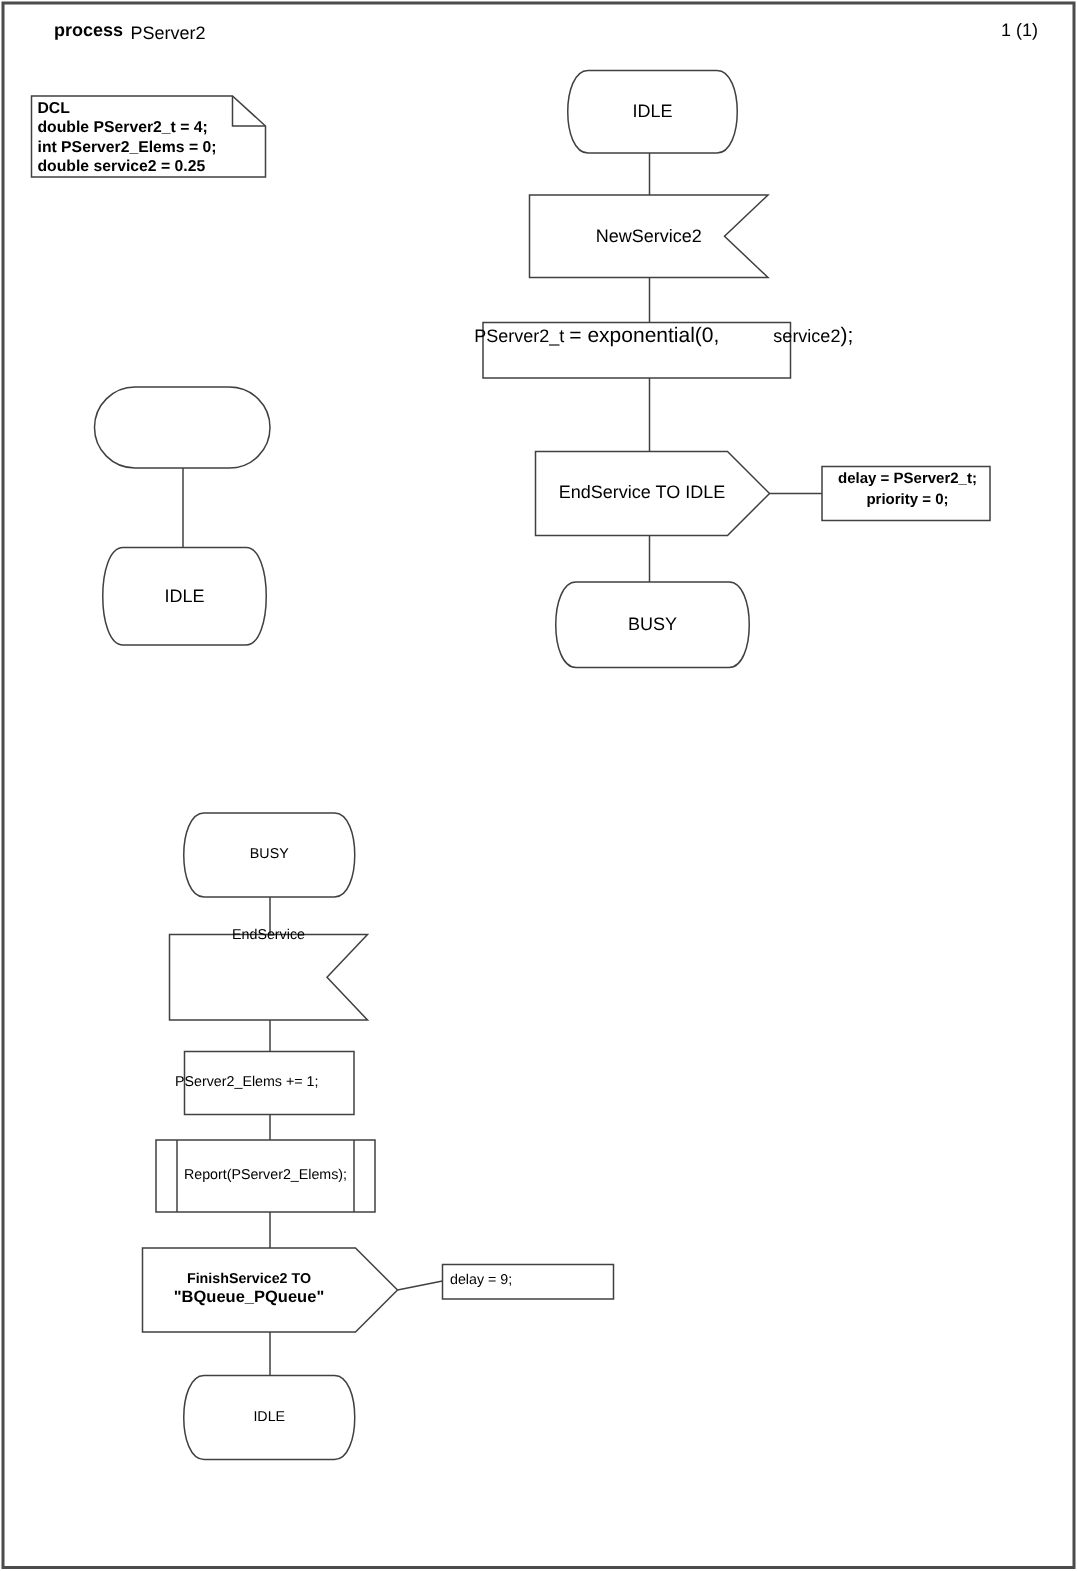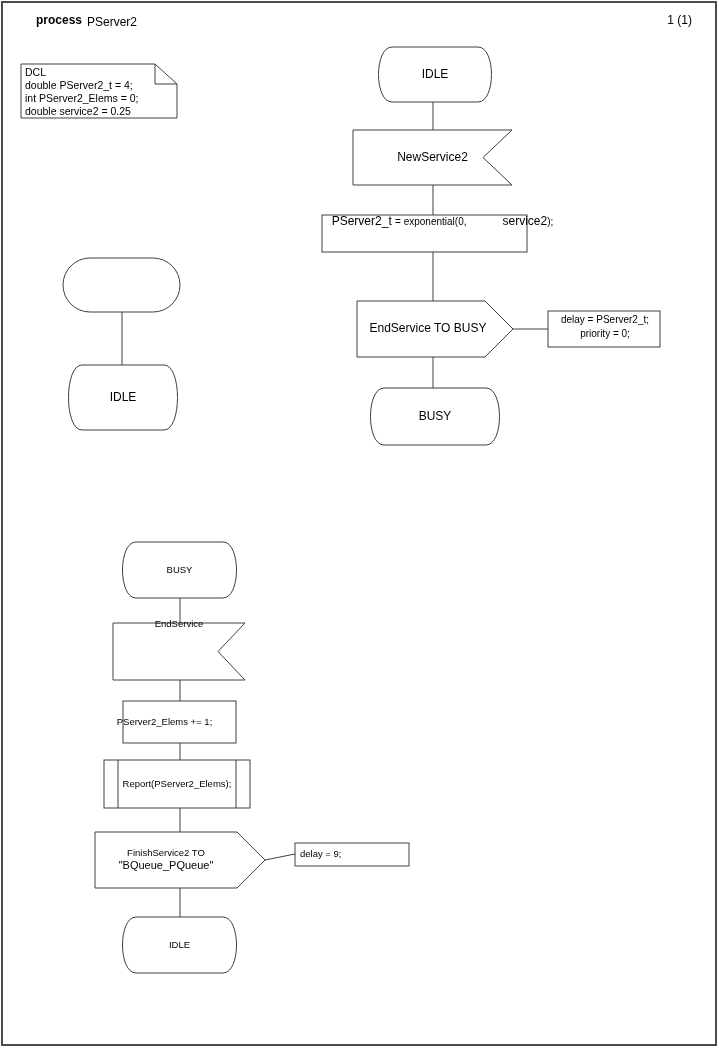--- a/index.html
+++ b/index.html
@@ -11,31 +11,31 @@
     color:#000;
     overflow:hidden;
   }
   svg.diagram{position:absolute;left:0;top:0;}
   .lbl{
     position:absolute;
     display:flex;align-items:center;justify-content:center;
     text-align:center;color:#000;line-height:1.15;
     white-space:pre;
   }
-  .lbl.col{flex-direction:column;}
+  .lbl.col{flex-direction:column;font-weight:bold;}
   .lbl.left{justify-content:flex-start;text-align:left;}
   .lbl.topalign{align-items:flex-start;}
   .f12{font-size:12px;}
   .f11{font-size:11px;}
   .f10{font-size:10px;}
   .f95{font-size:9.5px;}
   .f105{font-size:10.5px;}
   .bold{font-weight:bold;padding-left:12px;}
   .seg-lg{font-size:12px;white-space:pre;padding-left:36px;}
-  .seg-sm{font-size:10px;white-space:pre;}
+  .seg-sm{font-size:14px;white-space:pre;}
   .baseline{align-items:baseline;}
   .dcl-line{display:block;height:13px;}
   .cmt-line{display:block;height:14px;}
   .right{justify-content:flex-end;text-align:right;}
 </style>
 </head>
 <body>
 
 <div class="page">
 
@@ -108,21 +108,21 @@
   </div>
 
   <div class="lbl f12" style="left:378px;top:47px;width:114px;height:55px;">IDLE</div>
   <div class="lbl f12" style="left:353px;top:130px;width:159px;height:56px;">NewService2</div>
   <div class="lbl baseline" style="left:322px;top:215px;width:205px;height:37px;">
     <span class="seg-lg">PServer2_t </span>
     <span class="seg-sm">= exponential(0,</span>
     <span class="seg-lg">service2</span>
     <span class="seg-sm">);</span>
   </div>
-  <div class="lbl f12" style="left:357px;top:301px;width:142px;height:56px;">EndService TO BUSY</div>
+  <div class="lbl f12" style="left:357px;top:301px;width:142px;height:56px;">EndService TO IDLE</div>
   <div class="lbl col left topalign f10" style="left:552px;top:314px;width:106px;height:30px;align-items:center;">
     <span class="cmt-line">delay = PServer2_t;</span>
     <span class="cmt-line">priority = 0;</span>
   </div>
   <div class="lbl f12" style="left:370px;top:388px;width:130px;height:57px;">BUSY</div>
 
   <div class="lbl f12" style="left:68px;top:365px;width:110px;height:65px;">IDLE</div>
 
   <div class="lbl f95" style="left:122px;top:542px;width:115px;height:56px;">BUSY</div>
   <div class="lbl f95" style="left:113px;top:596px;width:132px;height:57px;">EndService</div>

